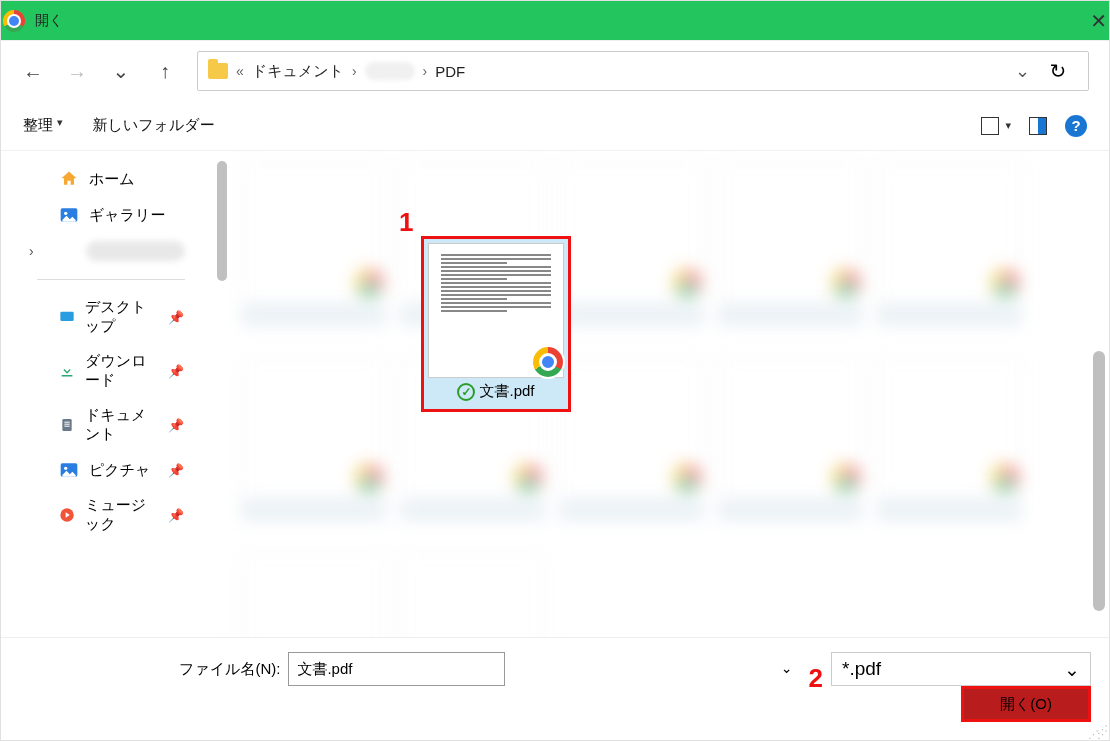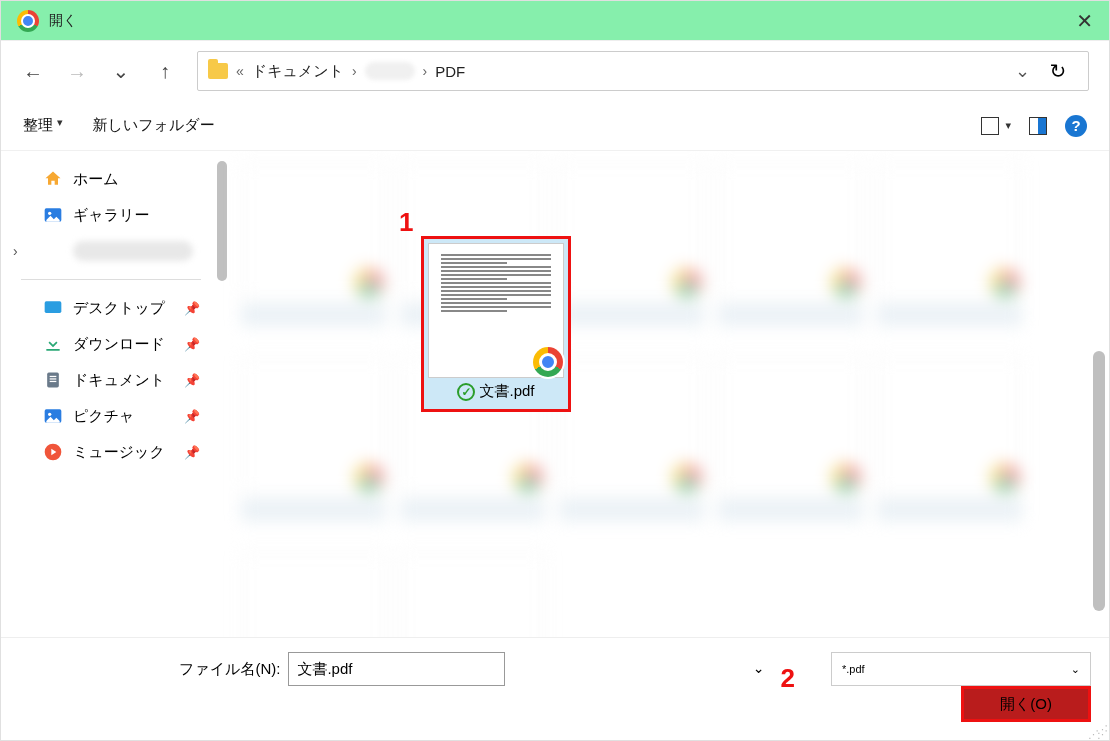--- a/index.html
+++ b/index.html
@@ -1,18 +1,18 @@
 <!DOCTYPE html>
 <html><head>
 <meta charset="utf-8">
 <style>
   * { box-sizing: border-box; margin: 0; padding: 0; font-family: "Yu Gothic UI", "Meiryo", sans-serif; }
   body { width: 1110px; height: 741px; background: #fff; position: relative; }
   .dialog { width: 1110px; height: 741px; border: 1px solid #e0e0e0; display: flex; flex-direction: column; }
-  .titlebar { height: 40px; display: flex; align-items: center; padding: 0 16px; background: #86efac; border-bottom: 1px solid #eee; }
+  .titlebar { height: 40px; display: flex; align-items: center; padding: 0 2px; background: #22c55e; border-bottom: 1px solid #eee; }
   .chrome-ico { width: 22px; height: 22px; border-radius: 50%; margin-right: 10px; background: conic-gradient(#ea4335 0 120deg,#34a853 120deg 240deg,#fbbc05 240deg 360deg); display:flex;align-items:center;justify-content:center; position:relative;}
   .chrome-ico::after{content:"";width:10px;height:10px;border-radius:50%;background:#4285f4;border:2px solid #fff;}
   .title { font-size:14px; color:#222; flex:1;}
   .close-x { width:40px; text-align:right; font-size:20px; color:#333; cursor:pointer;}
   .navbar { height: 60px; display:flex; align-items:center; padding: 0 20px; gap: 20px;}
   .nav-btn { width:24px; height:24px; display:flex; align-items:center; justify-content:center; font-size:20px; color:#444; cursor:pointer;}
   .nav-btn.disabled { color:#bbb; }
   .breadcrumb { flex:1; height:40px; border:1px solid #ccc; border-radius:2px; display:flex; align-items:center; padding:0 10px; gap:8px;}
   .folder-ico { width:20px; height:16px; background:#f7c948; border-radius:2px; position:relative;}
   .folder-ico::before{content:"";position:absolute;top:-4px;left:0;width:10px;height:6px;background:#f7c948;border-radius:2px 2px 0 0;}
@@ -25,21 +25,21 @@
   .searchbox input { flex:1; border:none; outline:none; font-size:15px;}
   .searchbox .sicon { font-size:18px; color:#555;}
   .toolbar { height: 50px; display:flex; align-items:center; padding: 0 22px; border-bottom:1px solid #f0f0f0;}
   .tool-item { font-size:15px; color:#111; margin-right:30px; cursor:pointer; display:flex; gap:4px;}
   .tool-right { margin-left:auto; display:flex; align-items:center; gap:18px;}
   .view-sq { width:18px; height:18px; border:1px solid #333;}
   .chev-d { font-size:11px; color:#333;}
   .preview-ico { width:18px; height:18px; background: linear-gradient(90deg,#fff 50%,#1976d2 50%); border:1px solid #333;}
   .help-ico { width:22px; height:22px; border-radius:50%; background:#1976d2; color:#fff; display:flex;align-items:center;justify-content:center; font-size:15px; font-weight:bold;}
   .body-area { flex:1; display:flex; overflow:hidden;}
-  .sidebar { width:220px; padding: 10px 0; border-right: none; position:relative;}
+  .sidebar { width:220px; padding: 10px 16px; border-right: none; position:relative;}
   .scrollbar-v { position:absolute; right:-6px; top:10px; width:10px; height:120px; background:#c0c0c0; border-radius:5px;}
   .scrollbar-v2 { position:absolute; right:4px; top:200px; width:12px; height:260px; background:#bfbfbf; border-radius:6px;}
   .sb-item { display:flex; align-items:center; gap:10px; padding: 8px 20px; font-size:15px; cursor:pointer;}
   .sb-item.indent { padding-left: 42px;}
   .sb-sep { margin: 10px 20px; border-top:1px solid #ddd;}
   .sb-pin { color:#999; font-size:13px; margin-left:auto;}
   .ico { width:20px; height:20px; display:flex; align-items:center; justify-content:center;}
   .redacted { width:120px; height:20px; border-radius:10px; background:#e8e8e8; filter:blur(3px);}
   .expand-caret { position:absolute; left:12px; font-size:14px; color:#555;}
   .file-area { flex:1; position:relative; padding: 10px 20px; overflow:hidden;}
@@ -59,21 +59,21 @@
   .sel-label { display:flex;align-items:center; justify-content:center; gap:4px; padding:4px 0; font-size:15px;}
   .check-ico { width:18px;height:18px;border:2px solid #2a9d2a;border-radius:50%;display:flex;align-items:center;justify-content:center;color:#2a9d2a;font-size:12px;font-weight:bold;}
   .annot { position:absolute; color:#e11; font-size:26px; font-weight:bold; z-index:6;}
   .ann1 { top:56px; left:178px;}
   .footer { padding: 14px 18px 18px 18px; border-top:1px solid #eee; display:flex; flex-direction:column; position:relative;}
   .fname-row { display:flex; align-items:center; gap:8px; padding-left:160px;}
   .fname-label { font-size:15px;}
   .fname-input { flex:1; height:34px; border:1px solid #999; padding:0 8px; font-size:15px;}
   .fname-wrap { flex:1; position:relative;}
   .fname-chev { position:absolute; right:8px; top:8px; font-size:14px;}
-  .ftype { width:260px; height:34px; border:1px solid #ccc; padding:0 10px; font-size:11px; display:flex;align-items:center;justify-content:space-between;margin-left:28px;}
+  .ftype { width:260px; height:34px; border:1px solid #ccc; padding:0 10px; font-size:19px; display:flex;align-items:center;justify-content:space-between;}
   .btn-row { display:flex; justify-content:flex-end; gap:14px;}
   .btn { width:130px; height:36px; border:1px solid #bbb; background:#b91c1c; font-size:15px; cursor:pointer;}
   .btn.primary { border:3px solid #e11;}
   .resize-grip { position:absolute; right:3px; bottom:3px; color:#bbb; font-size:11px; letter-spacing:-2px; line-height:5px; text-align:right;}
   .dl-ico{color:#2a9;} 
 </style>
 </head>
 <body>
 
 <div class="dialog">

